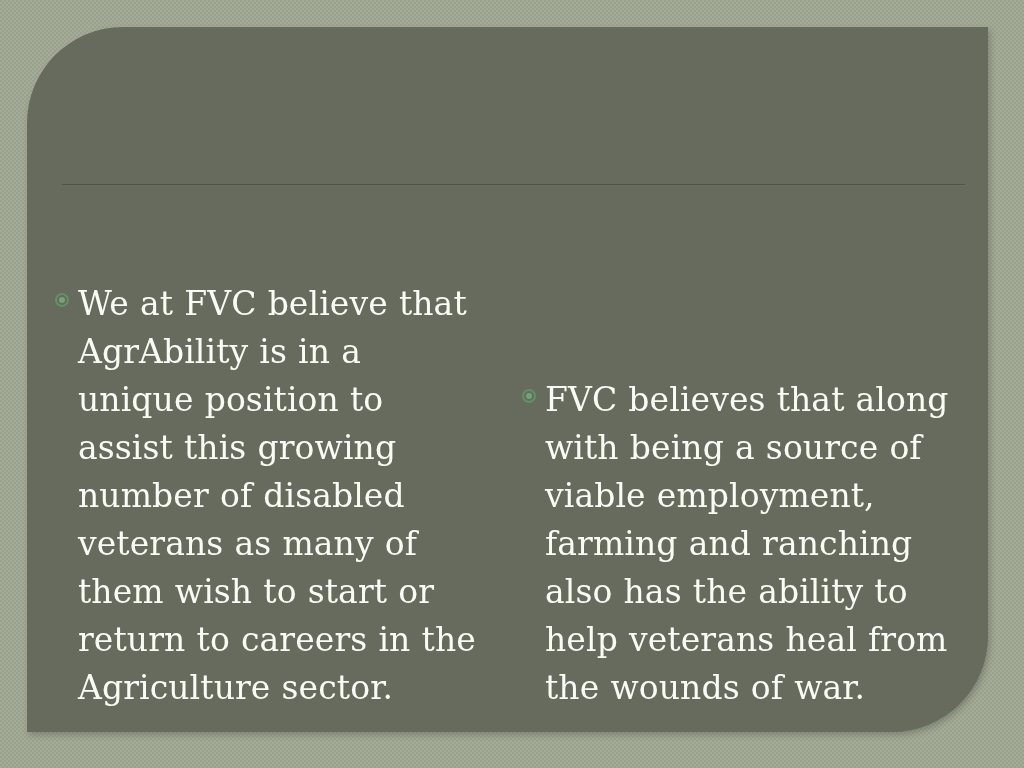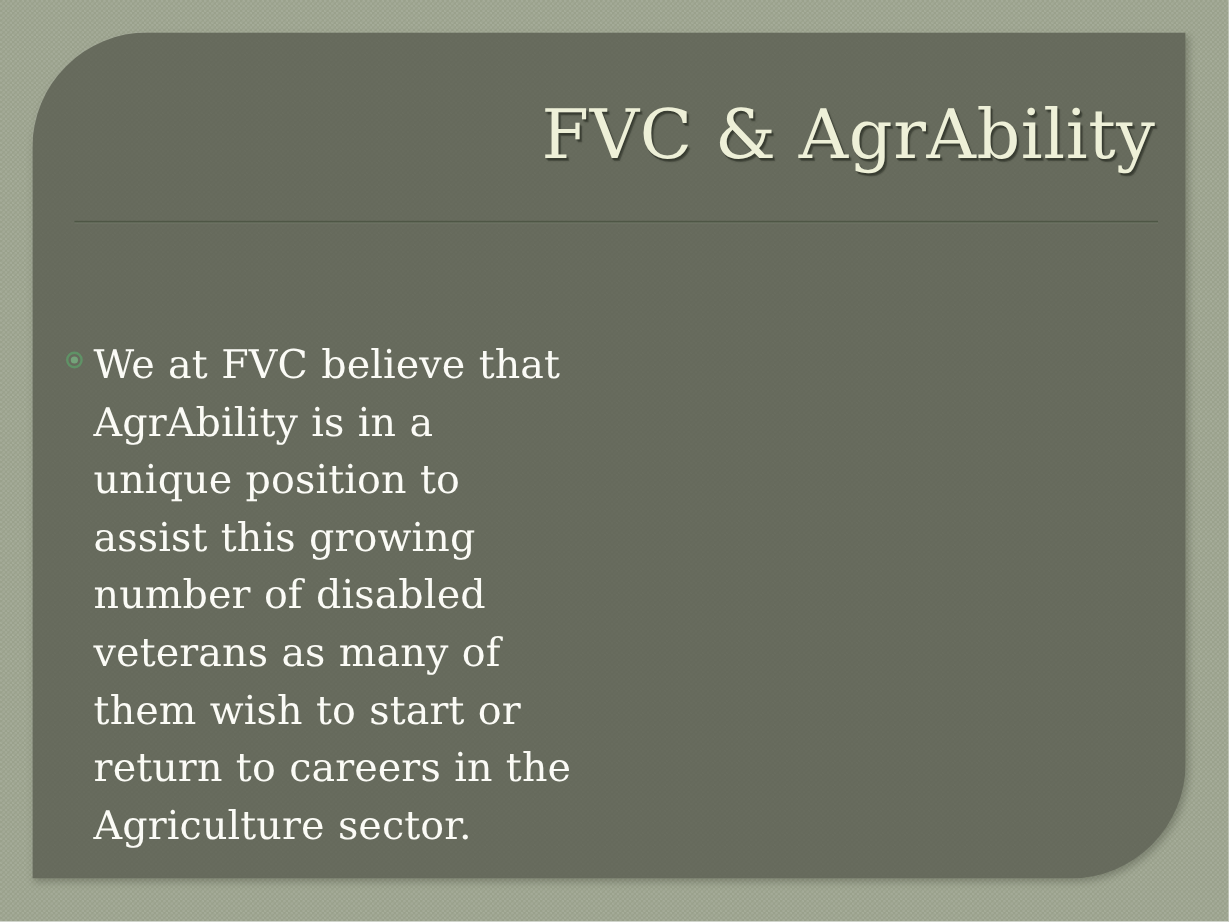--- a/index.html
+++ b/index.html
@@ -142,33 +142,36 @@
   .col-left .bullet-text  { max-width: 400px; }
   .col-right .bullet-text { max-width: 420px; }
 </style>
 </head>
 <body>
 
 <div id="slide">
 
   <div id="panel">
 
-    <div id="title-block">
-      <span id="title-text">FVC &amp; AgrAbility</span>
-    </div>
 
     <div id="title-rule"></div>
 
     <div id="columns">
 
       <div class="bullet-column col-left">
         <div class="bullet-item">
           <span class="bullet-marker"></span>
           <span class="bullet-text">We at FVC believe that AgrAbility is in a unique position to assist this growing number of disabled veterans as many of them wish to start or return to careers in the Agriculture sector.</span>
         </div>
       </div>
 
+      <div class="bullet-column col-right">
+        <div class="bullet-item">
+          <span class="bullet-marker"></span>
+          <span class="bullet-text">FVC believes that along with being a source of viable employment, farming and ranching also has the ability to help veterans heal from the wounds of war.</span>
+        </div>
+      </div>
 
     </div>
 
   </div>
 
 </div>
 
 </body></html>

